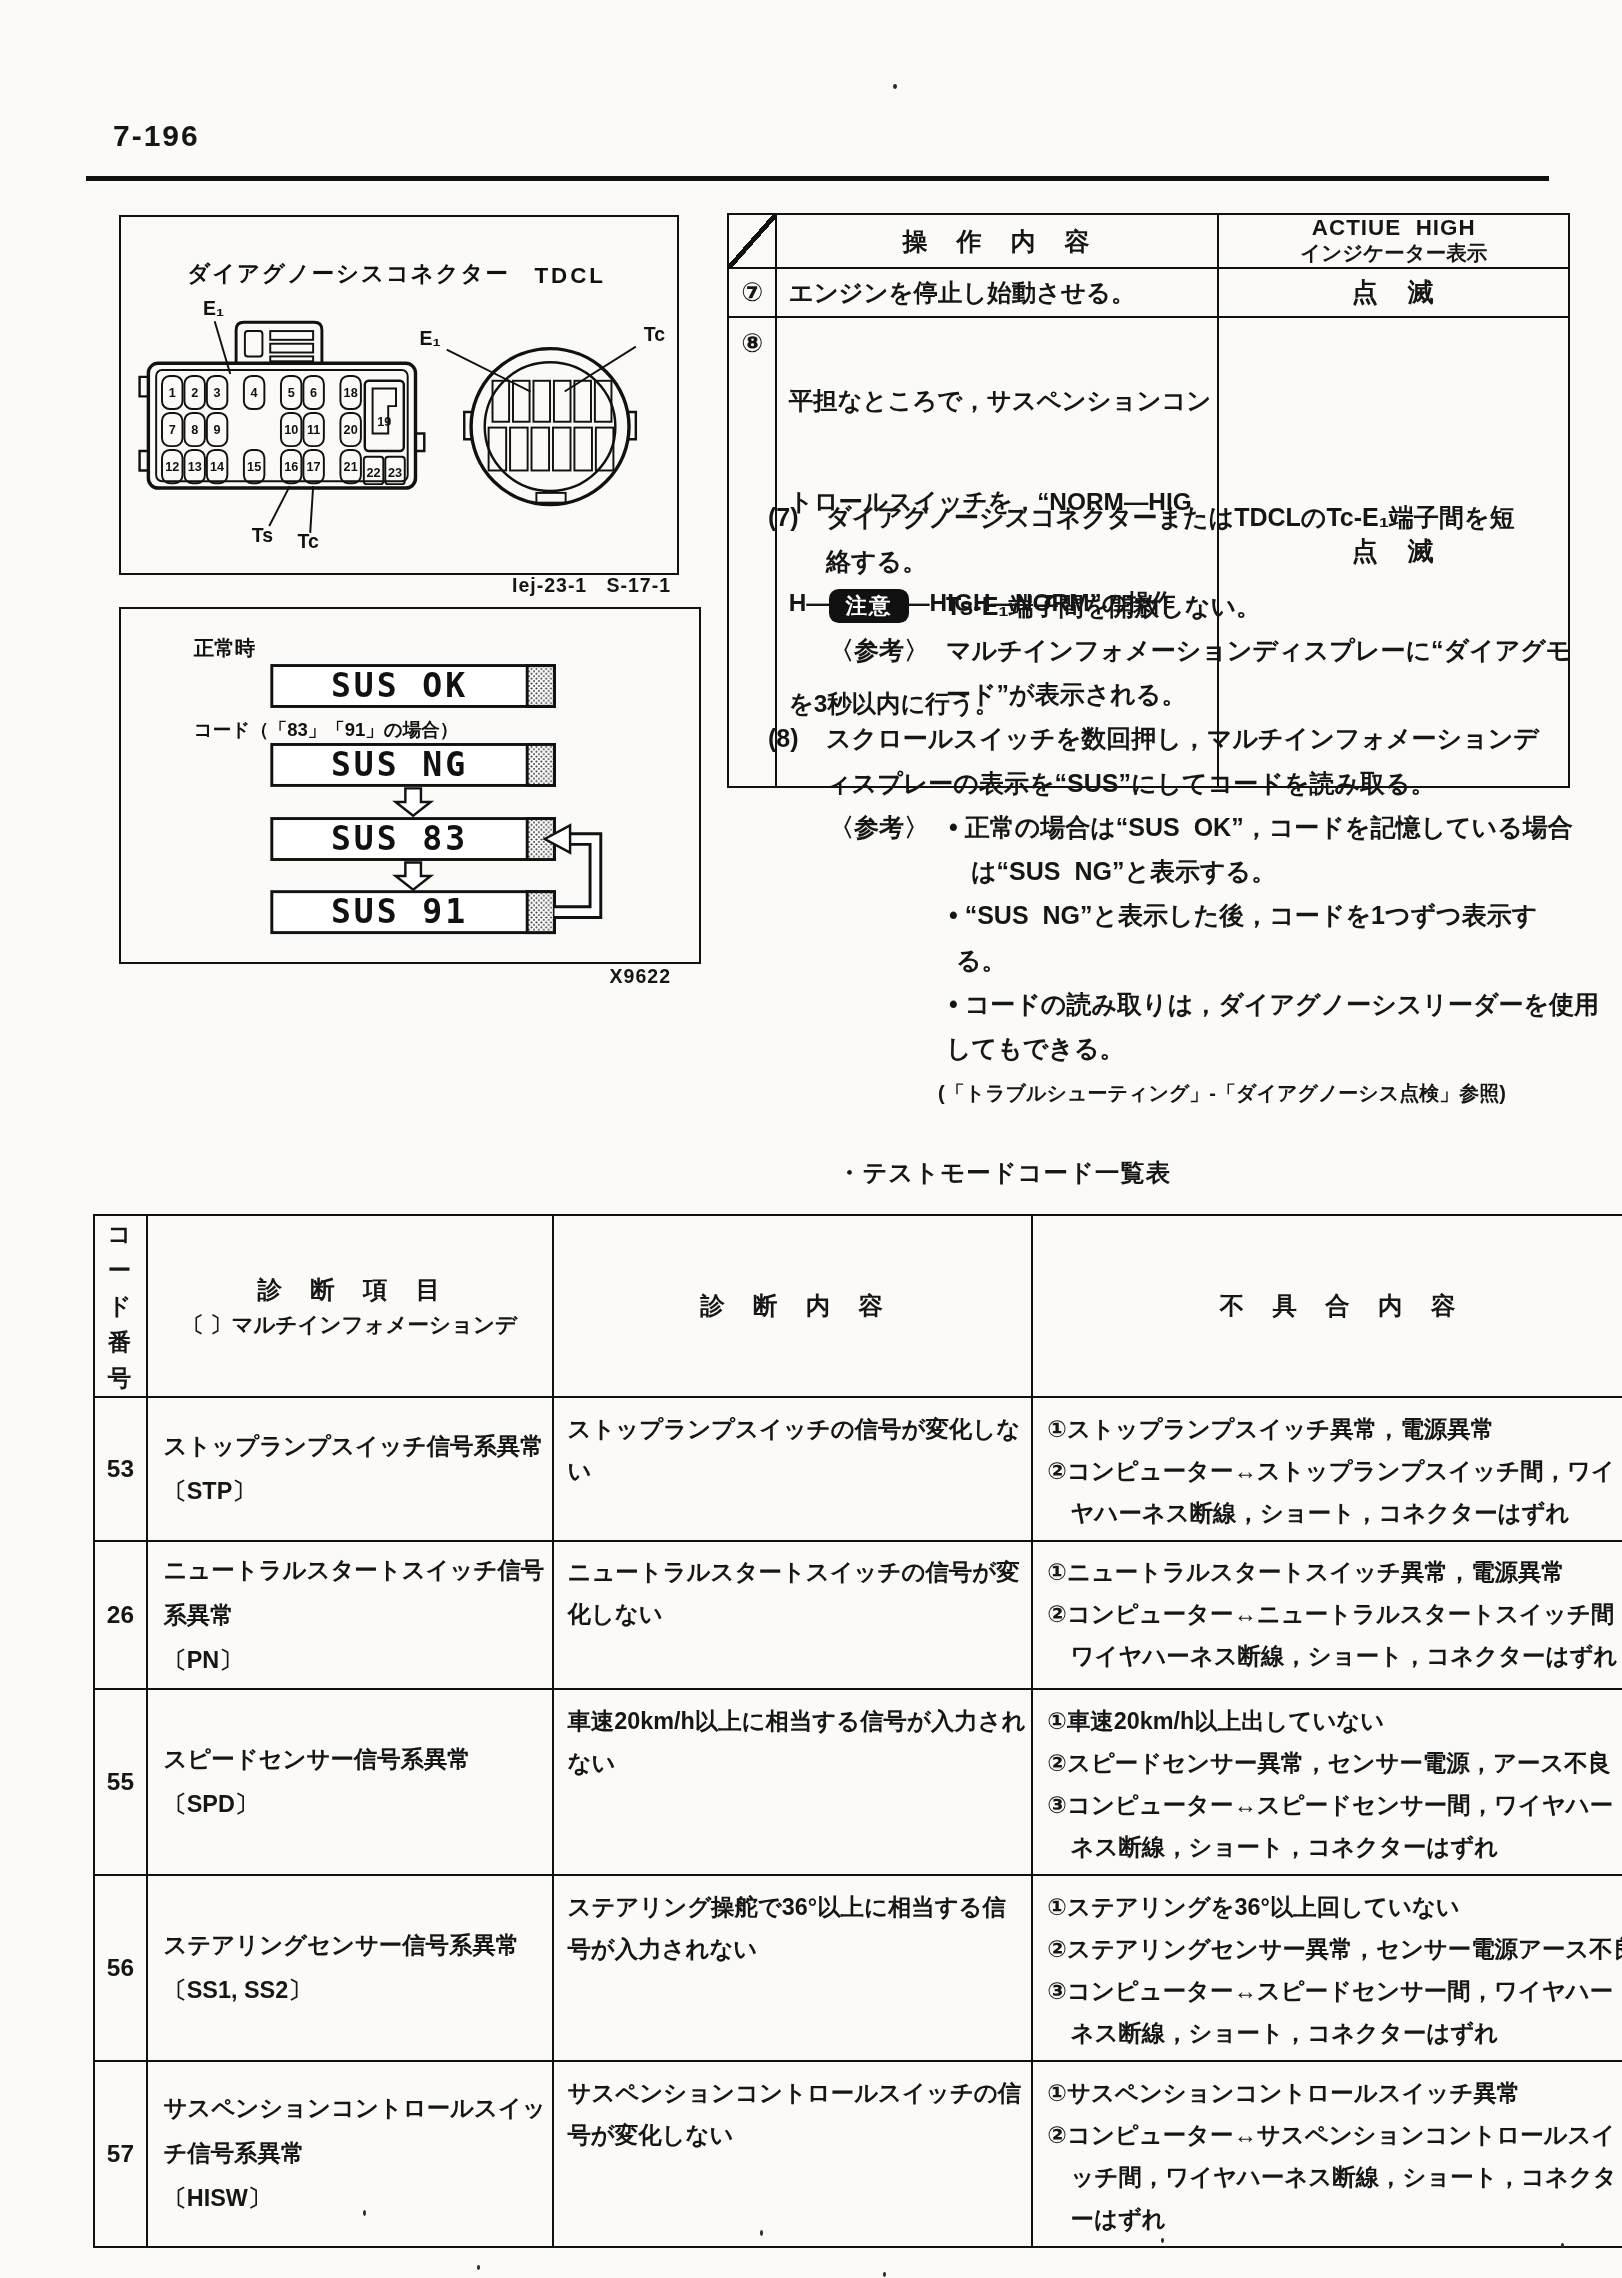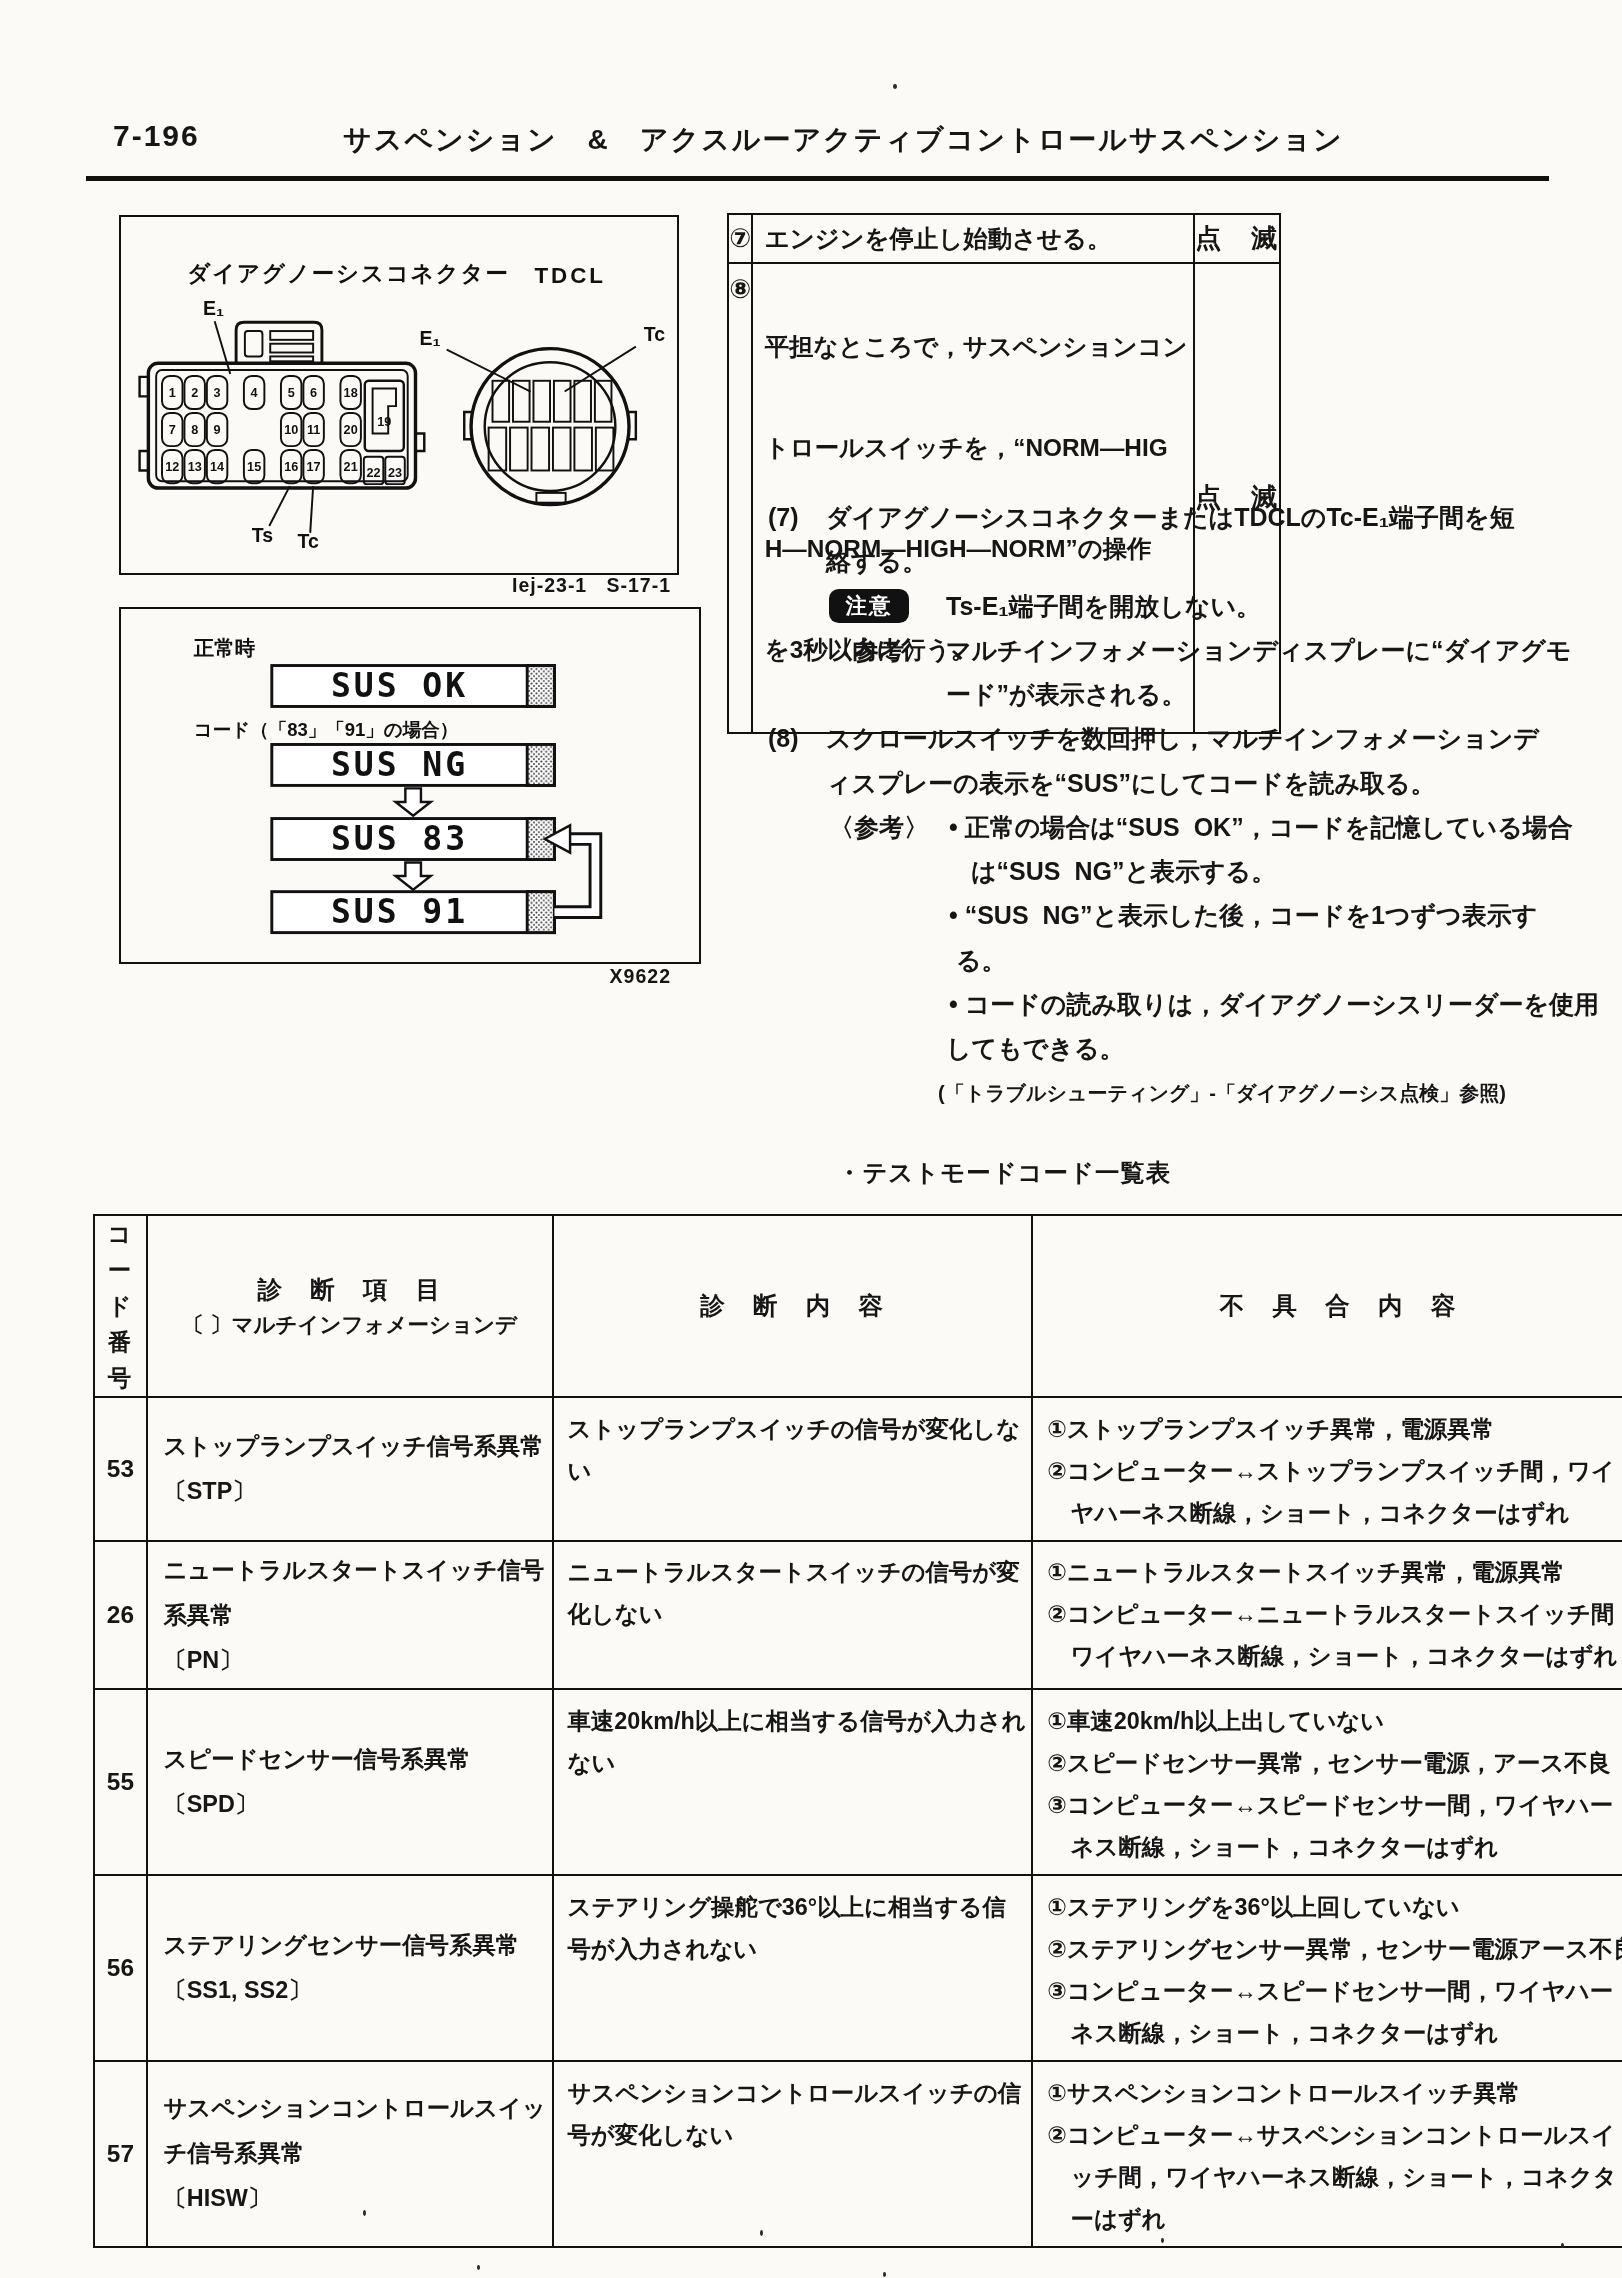--- a/index.html
+++ b/index.html
@@ -78,21 +78,20 @@
 
   
   .speck{position:absolute;background:#2a2a2a;border-radius:50%;}
 </style>
 </head>
 <body>
 
 <div class="page nosel">
 
   <div class="abs pagenum">7-196</div>
-  <div class="abs pagetitle">サスペンション　&amp;　アクスルーアクティブコントロールサスペンション</div>
   <div class="abs hrule"></div>
 
   <div class="abs figbox box1">
     <svg width="550" height="350" viewBox="0 0 564 359">
       <text class="jp" x="68" y="66" font-size="23" letter-spacing="2">ダイアグノーシスコネクター</text>
       <text x="424" y="68" font-size="23" letter-spacing="3">TDCL</text>
 
       <g stroke="#111" fill="none">
         <path d="M118 150 V116 Q118 108 126 108 H198 Q206 108 206 116 V150" stroke-width="3"></path>
         <rect x="127" y="117" width="18" height="26" rx="3" stroke-width="2"></rect>
@@ -237,20 +236,28 @@
         <path d="M420 311 H462 V236 H436" fill="none" stroke="#111" stroke-width="14"></path>
         <path d="M420 311 H462 V236 H436" fill="none" stroke="#fff" stroke-width="8"></path>
         <polygon points="410,236 436,222 436,250" fill="#fff" stroke="#111" stroke-width="2.5"></polygon>
       </g>
     </svg>
   </div>
   <div class="abs figcap cap2">X9622</div>
 
   <table class="optable">
     <tbody>
+        <tr class="hrow">
+      <th class="c-num slashcell"></th>
+      <th class="c-op op-head">操　作　内　容</th>
+      <th class="c-res">
+        <div class="res-head1">ACTIUE  HIGH</div>
+        <div class="res-head2">インジケーター表示</div>
+      </th>
+    </tr>
     <tr class="r7">
       <td class="num-cell">⑦</td>
       <td class="op-cell">エンジンを停止し始動させる。</td>
       <td class="res-cell">点　滅</td>
     </tr>
     <tr class="r8">
       <td class="num-cell num-top">⑧</td>
       <td class="op-cell">
         <div class="opline">平担なところで，サスペンションコン</div>
         <div class="opline">トロールスイッチを，“NORM—HIG</div>

